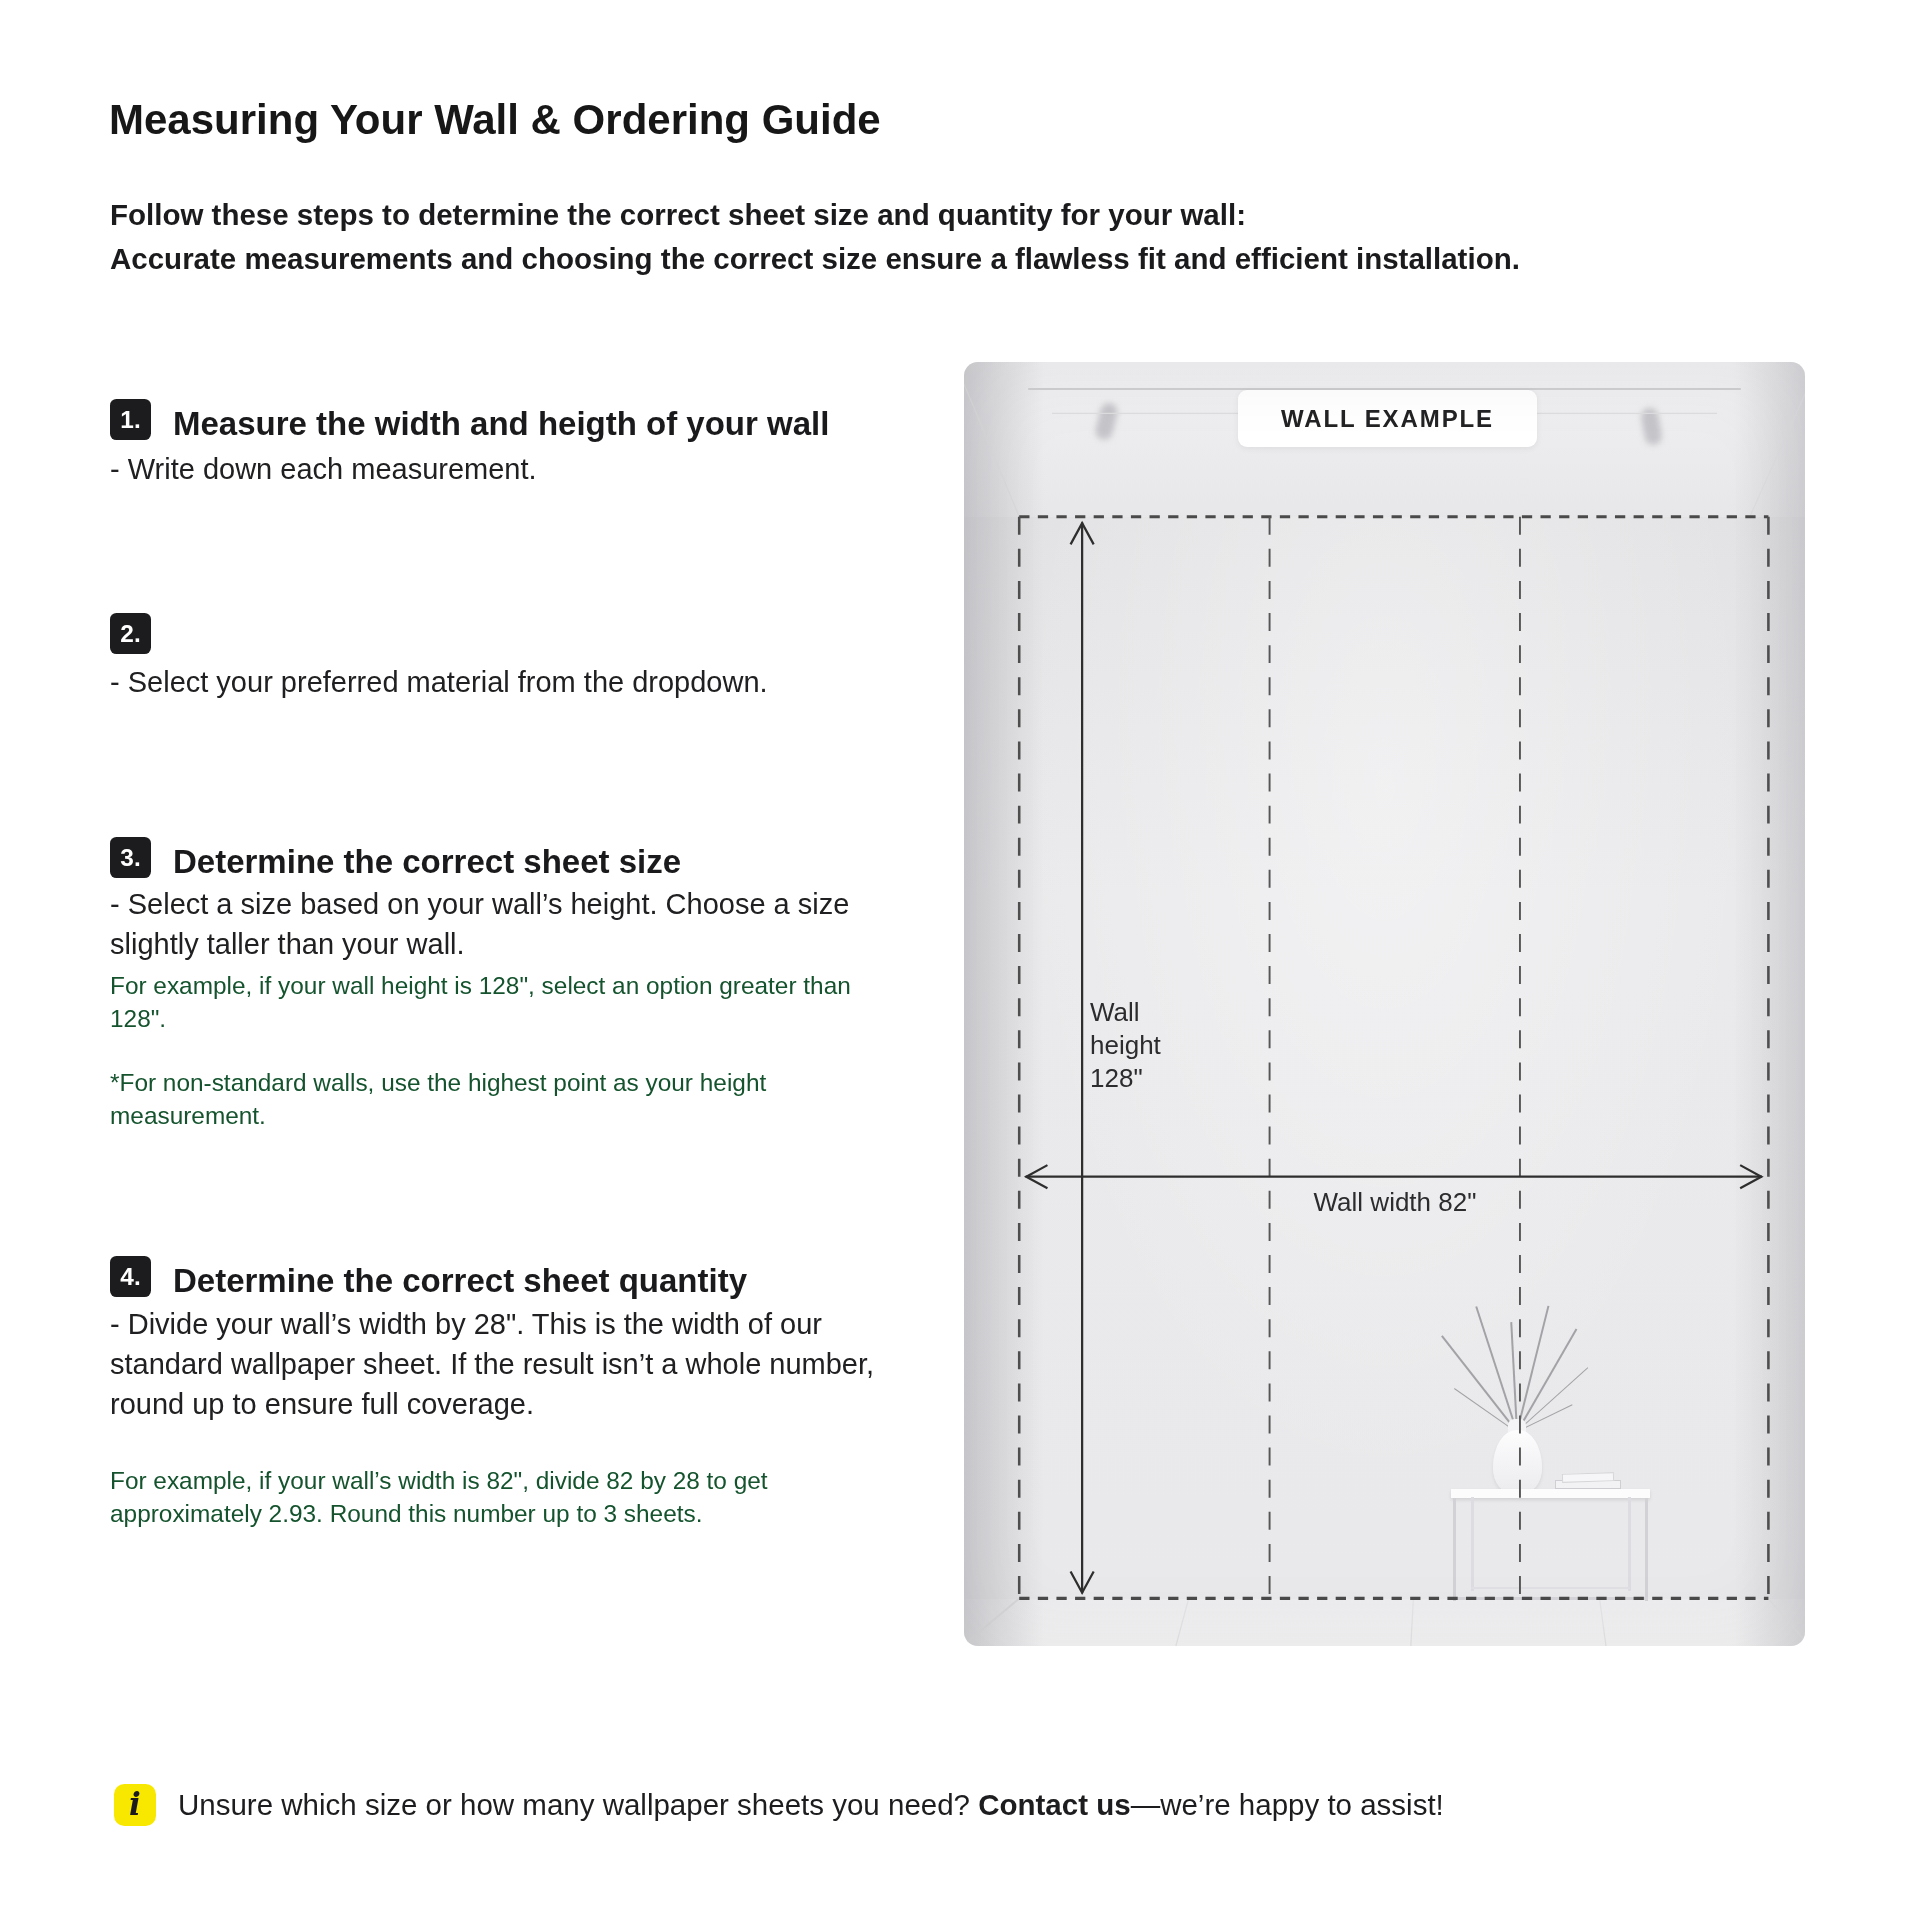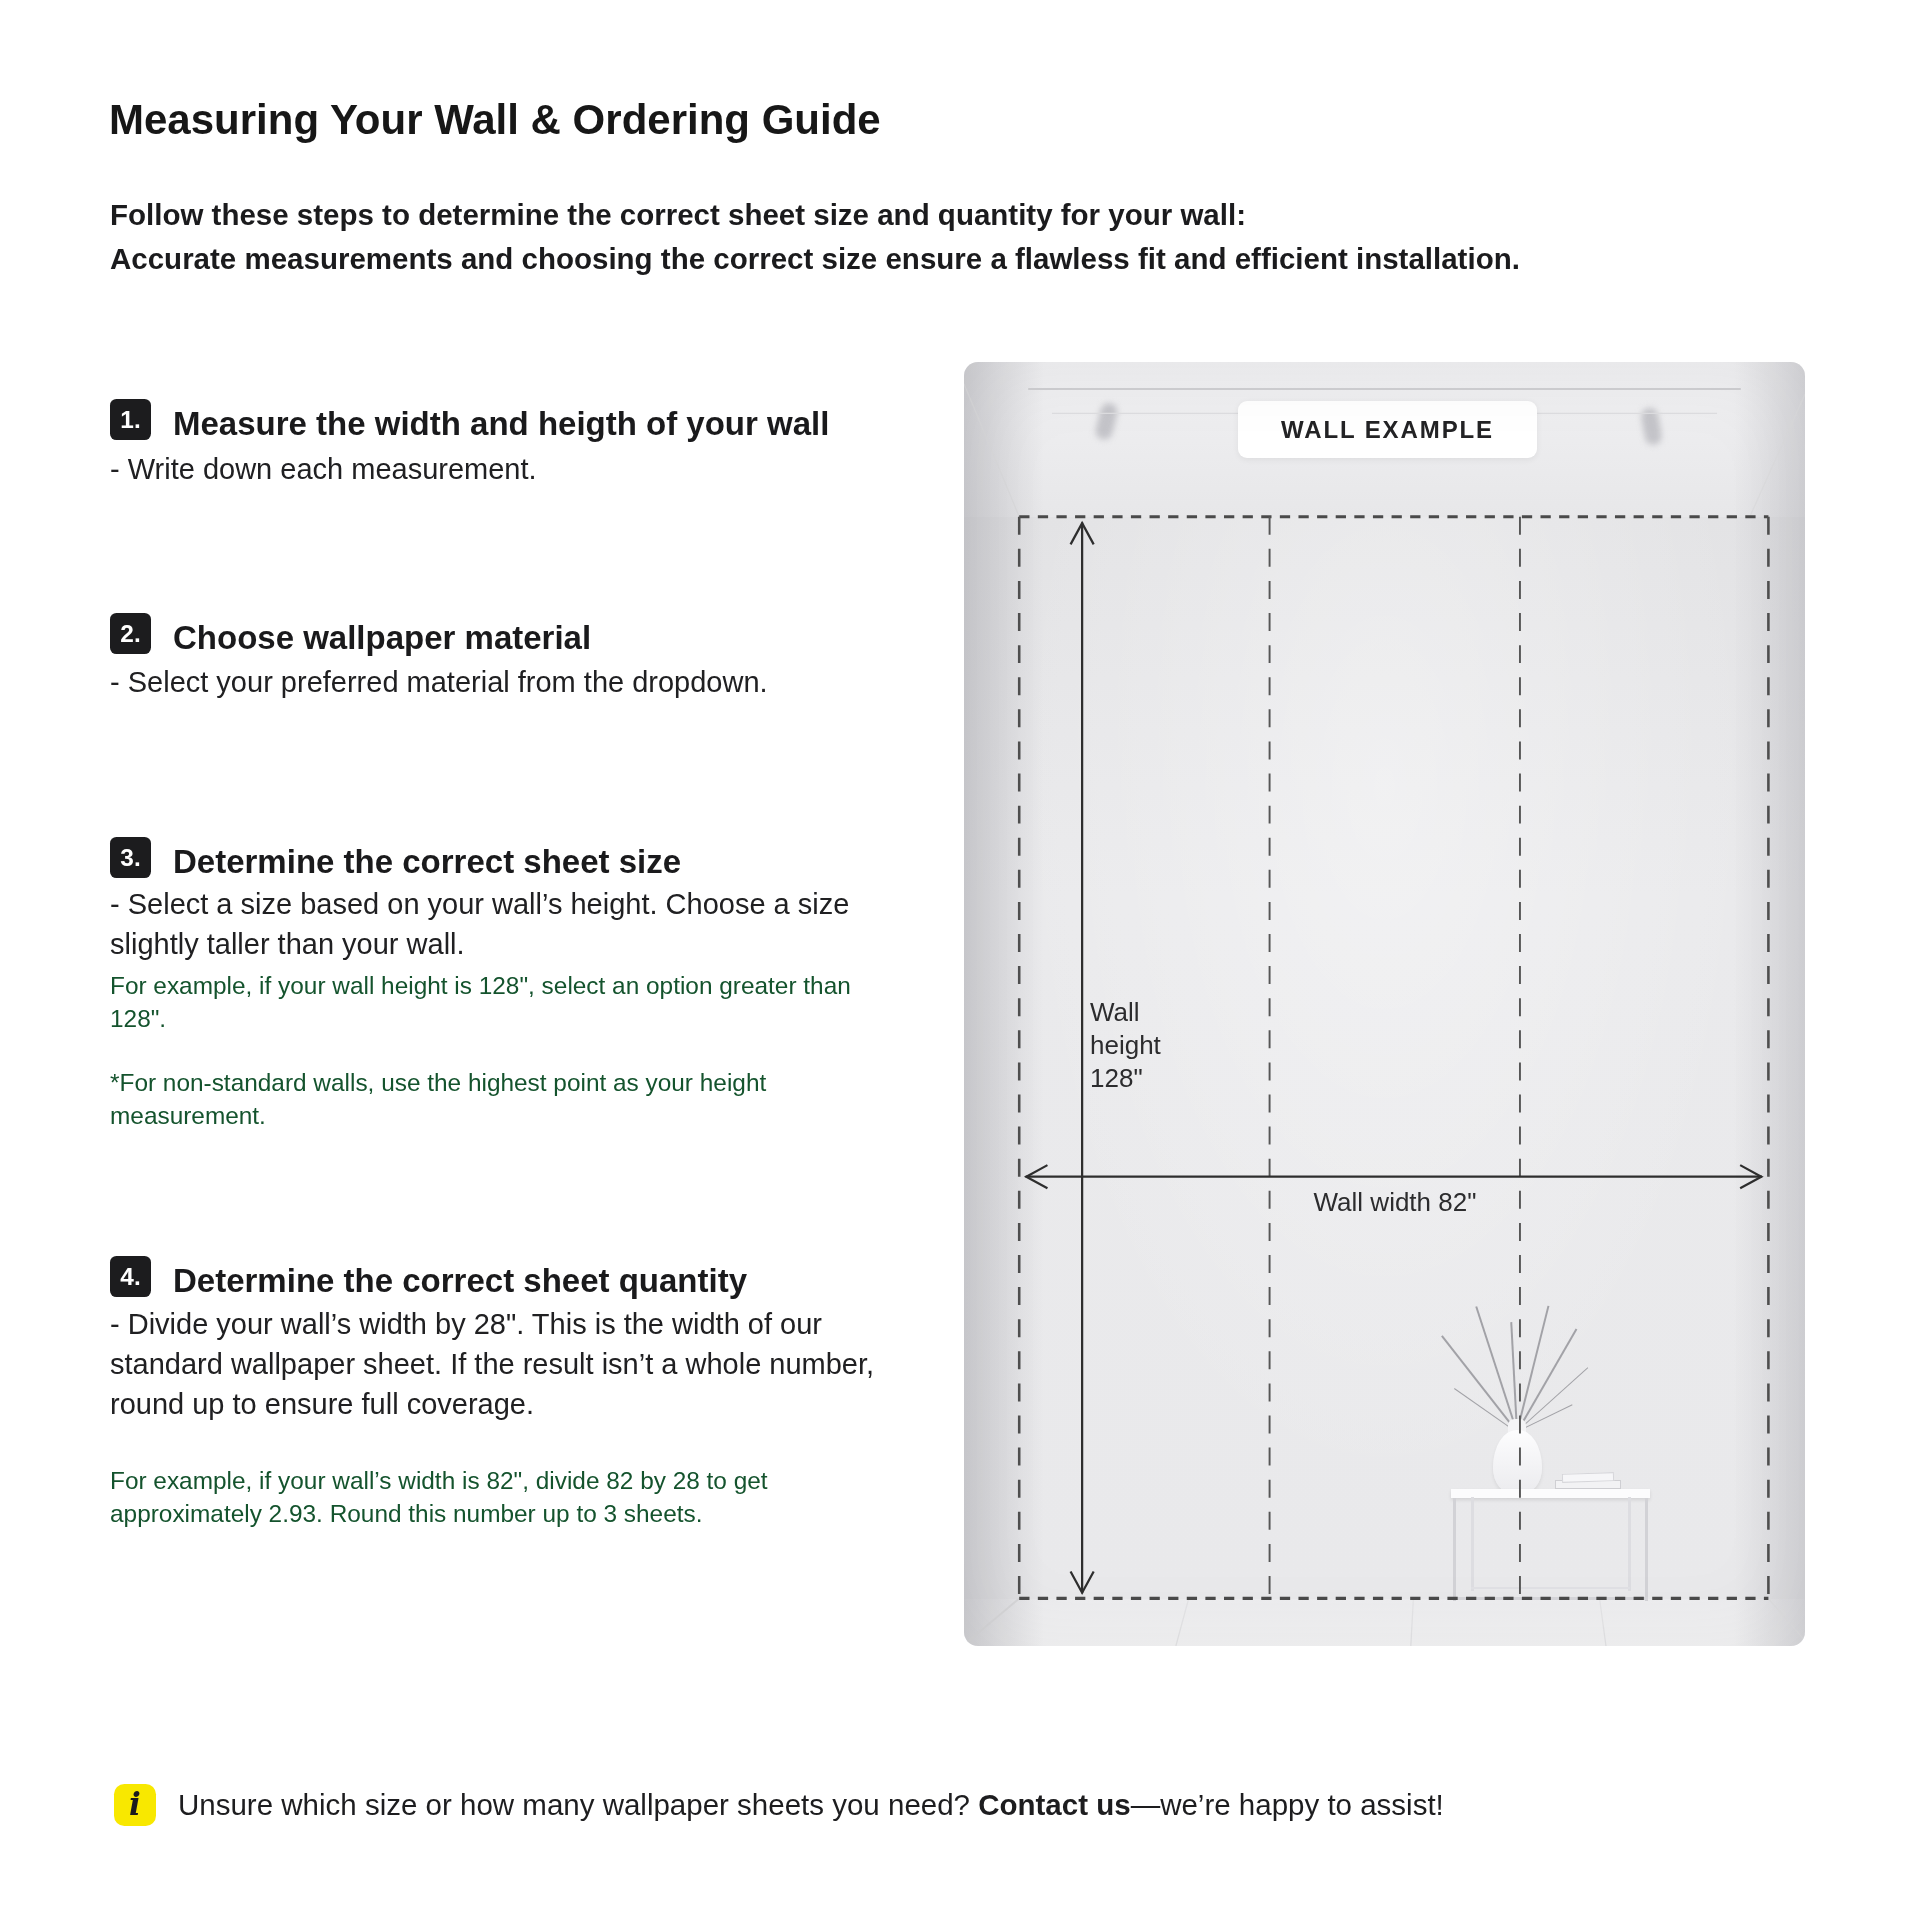--- a/index.html
+++ b/index.html
@@ -52,21 +52,21 @@
     background:linear-gradient(180deg,#ededef 0%,#f4f4f5 100%);}
   .shade-left{position:absolute;left:0;top:0;width:80px;height:1284px;
     background:linear-gradient(90deg,rgba(176,176,182,0.50) 0%,rgba(176,176,182,0) 100%);}
   .shade-right{position:absolute;right:0;top:0;width:71px;height:1284px;
     background:linear-gradient(270deg,rgba(186,186,192,0.45) 0%,rgba(186,186,192,0) 100%);}
   .spot{position:absolute;width:16.7px;height:37px;background:#c4c4c9;border-radius:9px;filter:blur(3.2px);}
   .spot-left{left:134px;top:41px;transform:rotate(14deg);}
   .spot-right{left:679px;top:46px;transform:rotate(-10deg);}
   .anno{position:absolute;left:0;top:0;}
   .photo-badge{
-    position:absolute;left:274px;top:39px;width:299px;height:57px;background:#ffffff;
+    position:absolute;left:274px;top:28px;width:299px;height:57px;background:#ffffff;
     border-radius:9px;display:flex;align-items:center;justify-content:center;
     box-shadow:0 1.9px 6.4px rgba(0,0,0,0.06);
   }
   .photo-badge span{font-size:24px;font-weight:700;letter-spacing:1.9px;color:#232325;}
   .height-label{position:absolute;left:126px;top:634px;font-size:26px;line-height:33px;color:#2c2c2e;}
   .width-label{position:absolute;left:306px;top:825px;width:250px;text-align:center;
     font-size:26px;color:#2c2c2e;}
   
   .table-top{position:absolute;left:487px;top:1127px;width:199px;height:9px;background:#fcfcfd;
     box-shadow:0 1.9px 3.9px rgba(0,0,0,0.10);}
@@ -127,21 +127,20 @@
       <span>1.</span>
     </div>
     <h2 class="heading">Measure the width and heigth of your wall</h2>
     <p class="body">- Write down each measurement.</p>
   </section>
 
   <section class="step s2">
     <div class="badge">
       <span>2.</span>
     </div>
-    <h2 class="heading">Choose wallpaper material</h2>
     <p class="body">- Select your preferred material from the dropdown.</p>
   </section>
 
   <section class="step s3">
     <div class="badge">
       <span>3.</span>
     </div>
     <h2 class="heading">Determine the correct sheet size</h2>
     <p class="body">- Select a size based on your wall’s height. Choose a size slightly taller than your wall.</p>
     <p class="example">For example, if your wall height is 128", select an option greater than 128".</p>

